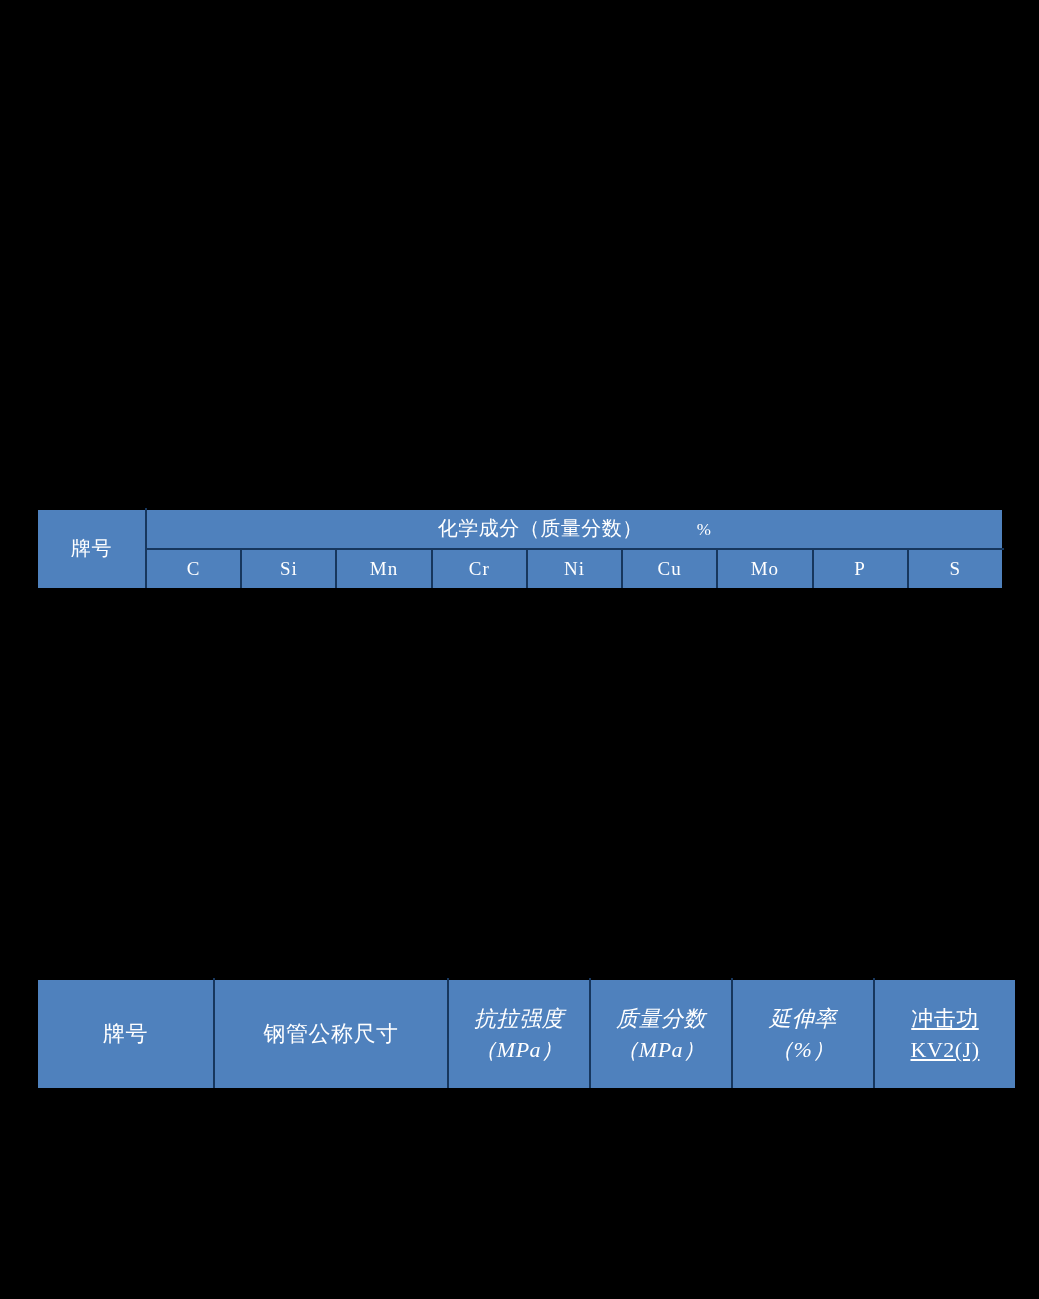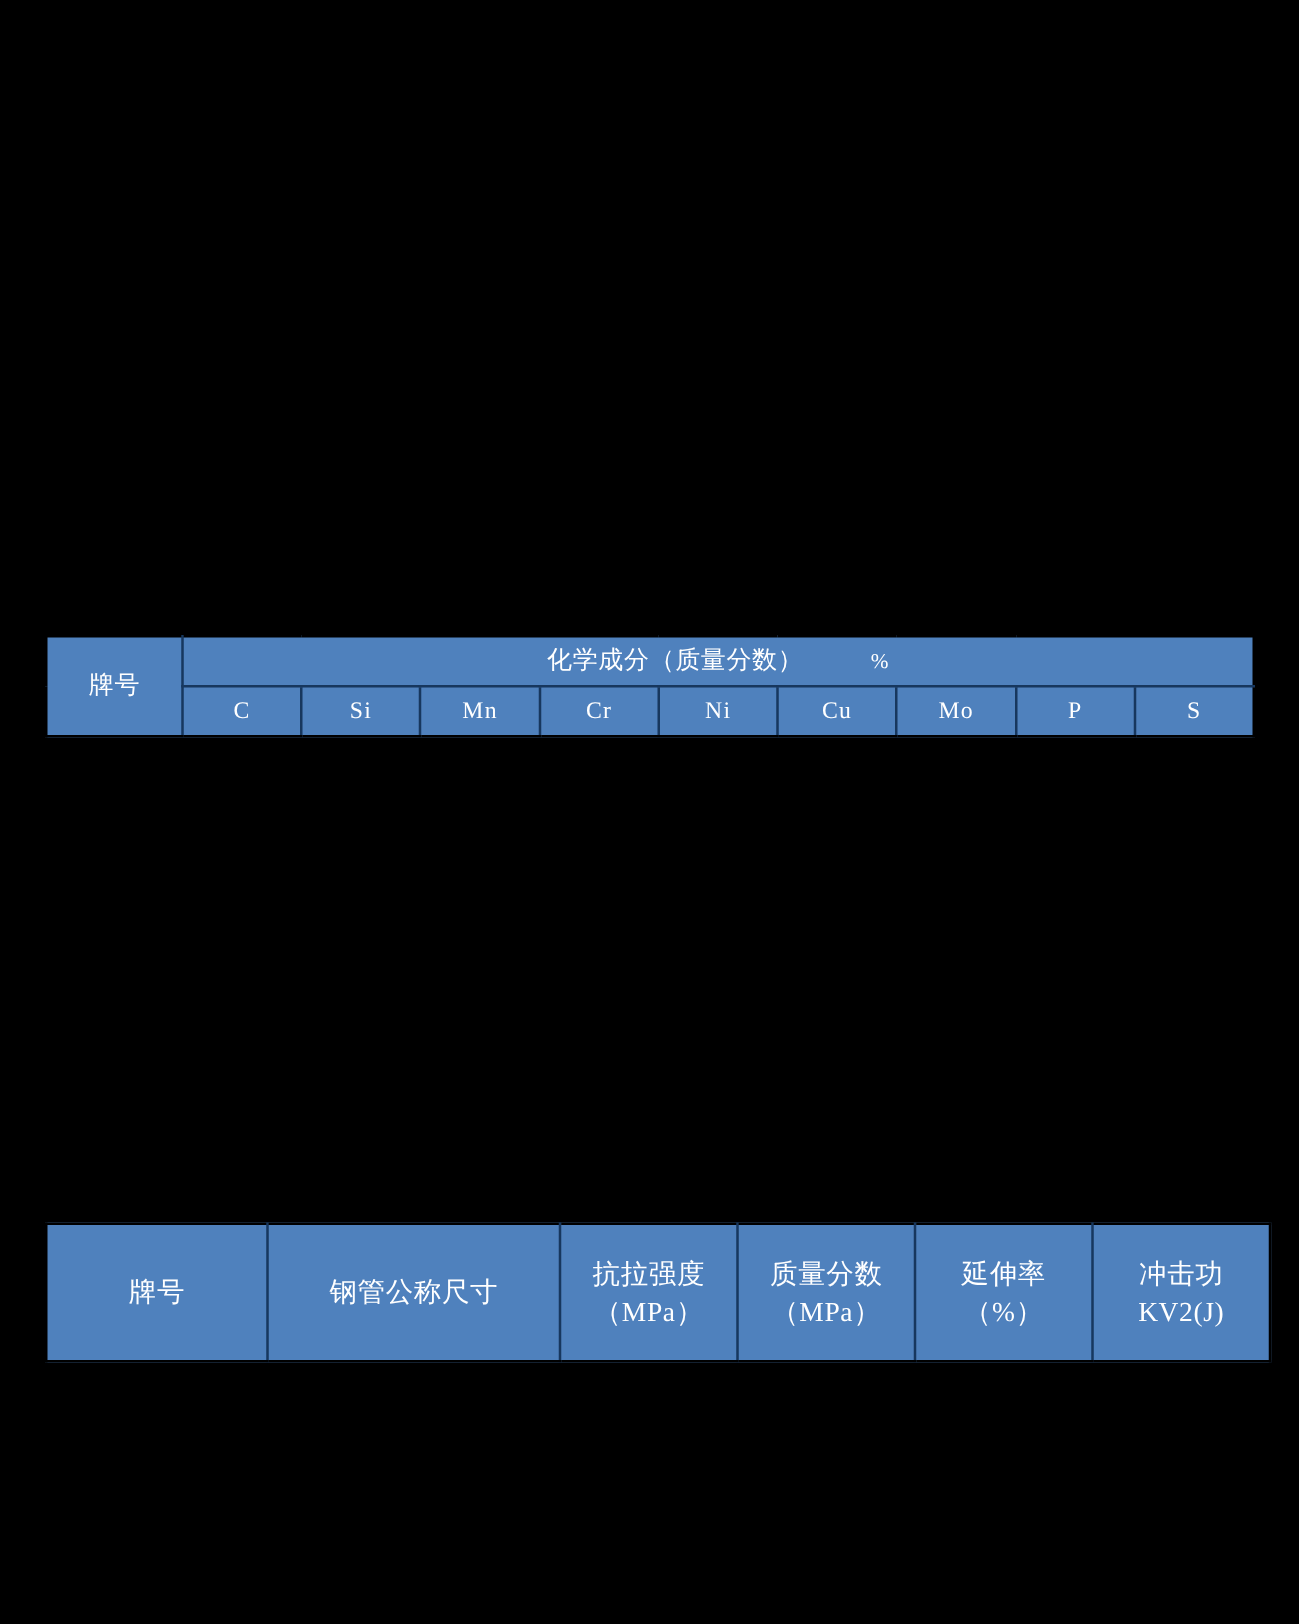--- a/index.html
+++ b/index.html
@@ -82,22 +82,22 @@
     top: 978px;
     width: 968px;
     height: 112px;
   }
   #table-mechanical-properties td {
     font-size: 22px;
     line-height: 1.42;
   }
   #table-mechanical-properties .c-grade { width: 175px; }
   #table-mechanical-properties .c-heat  { width: 232px; }
-  #table-mechanical-properties .c-prop  { width: 140px; }
-  #table-mechanical-properties .c-prop-last { width: 140px; }
+  #table-mechanical-properties .c-prop  { width: 140px; font-style: italic; }
+  #table-mechanical-properties .c-prop-last { width: 140px; text-decoration: underline; }
   #table-mechanical-properties .two-line span { display: block; }
 </style>
 </head>
 <body>
 
 <div class="page">
 
 
   <table class="tbl" id="table-chemical-composition">
     <tbody>

